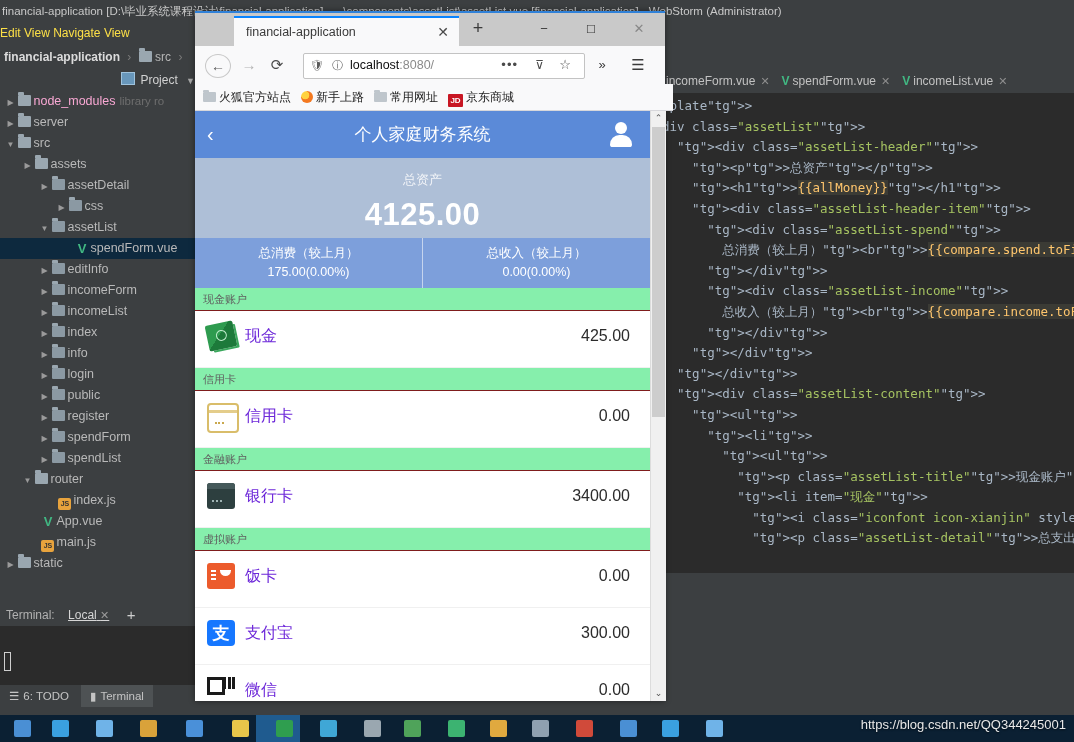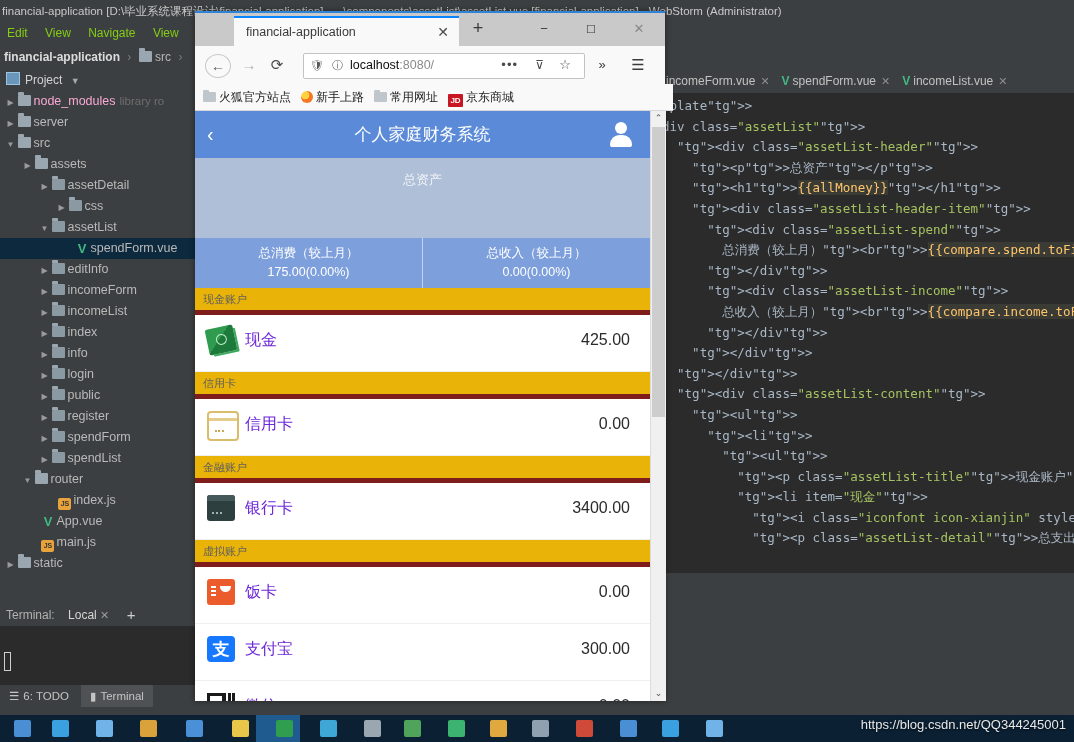--- a/index.html
+++ b/index.html
@@ -8,51 +8,51 @@
     font-family:"Liberation Sans","DejaVu Sans",sans-serif;
     background:#3c3f41;font-size:12px;
   }
 
   
   #ide{position:absolute;left:0;top:0;width:1074px;height:715px;background:#3c3f41;color:#bbbbbb;}
   #ide-titlebar{position:absolute;left:0;top:0;width:1074px;height:22px;background:#3c3f41;
     color:#c8c8c8;font-size:11.5px;line-height:22px;padding-left:2px;white-space:nowrap;overflow:hidden;}
   #ide-menubar{position:absolute;left:0;top:22px;width:1074px;height:23px;background:#3c3f41;
     font-size:12px;line-height:23px;white-space:nowrap;overflow:hidden;}
-  #ide-menubar .mi{display:inline-block;padding:0 7px;color:#84cc16;}
+  #ide-menubar .mi{display:inline-block;padding:0 0;color:#fde047;}
   #ide-breadcrumb{position:absolute;left:0;top:45px;width:1074px;height:24px;background:#3c3f41;
     font-size:12px;line-height:24px;white-space:nowrap;overflow:hidden;padding-left:4px;}
   #ide-breadcrumb .bc-root{color:#dcdcdc;font-weight:bold;}
   #ide-breadcrumb .sep{color:#7a7a7a;padding:0 4px;}
   #ide-breadcrumb .bc{color:#b6b6b6;}
 
   
   #project-panel{position:absolute;left:0;top:69px;width:195px;height:534px;background:#3c3f41;}
-  #project-head{height:22px;line-height:22px;font-size:12px;color:#d2d2d2;padding-left:6px;}
+  #project-head{height:22px;line-height:22px;font-size:12px;color:#d2d2d2;padding-left:6px;text-align:right;}
   #project-tree{position:absolute;left:0;top:22px;width:195px;height:512px;overflow:hidden;}
   .trow{height:21px;line-height:21px;font-size:12.5px;color:#b9b9b9;white-space:nowrap;position:relative;}
   .trow.sel{background:#0d293e;}
   .trow .arrow{display:inline-block;width:9px;color:#9a9a9a;font-size:8px;text-align:center;}
   .trow .fold{display:inline-block;width:15px;}
   .trow .lbl{padding-left:2px;}
   .trow .muted{color:#6e6e6e;font-size:11.5px;padding-left:4px;}
   .ic-folder{display:inline-block;width:13px;height:11px;background:#9aa7b0;border-radius:1px;
     position:relative;vertical-align:-1px;}
   .ic-folder:before{content:"";position:absolute;left:0;top:-3px;width:6px;height:3px;background:#9aa7b0;border-radius:1px 1px 0 0;}
   .ic-folder.dk{background:#8b99a3;}
   .ic-vue{display:inline-block;width:13px;color:#41b883;font-weight:bold;font-size:13px;vertical-align:-1px;text-align:center;line-height:11px;}
   .ic-js{display:inline-block;width:13px;height:12px;background:#e8a33d;border-radius:2px;color:#333;
     font-size:7px;font-weight:bold;text-align:center;line-height:12px;vertical-align:-2px;}
   .nm-node{color:#f9a8d4;}
 
   
   #term-bar{position:absolute;left:0;top:603px;width:195px;height:23px;background:#3c3f41;
     font-size:12px;line-height:23px;color:#bdbdbd;white-space:nowrap;}
   #term-bar .t-lbl{padding-left:6px;color:#b1b1b1;}
-  #term-bar .t-tab{display:inline-block;padding:0 6px 0 10px;color:#d6d6d6;}
+  #term-bar .t-tab{display:inline-block;padding:0 6px 0 10px;color:#d6d6d6;text-decoration:underline;}
   #term-bar .t-x{color:#9b9b9b;font-size:11px;}
   #term-bar .t-plus{display:inline-block;padding:0 8px;color:#cfcfcf;font-size:15px;vertical-align:-1px;}
   #term-body{position:absolute;left:0;top:626px;width:195px;height:59px;background:#2b2b2b;}
   #term-caret{position:absolute;left:4px;top:652px;width:5px;height:17px;border:1px solid #cfcfcf;}
   #status-bar{position:absolute;left:0;top:685px;width:1074px;height:22px;background:#3c3f41;
     font-size:11.5px;line-height:22px;white-space:nowrap;}
   #status-bar .sb{display:inline-block;padding:0 9px;color:#c4c4c4;}
   #status-bar .sb.active{background:#4e5254;}
   .gl{display:inline-block;margin-right:4px;}
 
@@ -127,22 +127,22 @@
   #app-header .avatar .h{position:absolute;left:5px;top:0;width:12px;height:12px;border-radius:50%;background:#fff;}
   #app-header .avatar .b{position:absolute;left:0;top:13px;width:22px;height:12px;border-radius:11px 11px 3px 3px;background:#fff;}
 
   #summary{height:80px;background:#aebfd7;text-align:center;position:relative;}
   #summary .lbl{padding-top:13px;font-size:13px;color:#f2f4f8;}
   #summary .amt{font-size:31px;color:#fff;font-weight:bold;padding-top:8px;letter-spacing:.5px;}
   #sub{height:50px;background:#7d9fdb;display:flex;}
   #sub .cell{flex:1;text-align:center;color:#fff;padding-top:6px;font-size:12.5px;line-height:19px;}
   #sub .cell.left{border-right:1px solid #c5d4ee;}
 
-  .grp-title{height:22px;line-height:22px;background:#eab308;font-size:11px;color:#5f5f5f;padding-left:8px;
-    border-bottom:5px solid #7f1d1d;}
+  .grp-title{height:22px;line-height:22px;background:#86efac;font-size:11px;color:#5f5f5f;padding-left:8px;
+    border-bottom:1px solid #7f1d1d;}
   .acct{height:56px;background:#fff;position:relative;border-bottom:1px solid #f0f0f0;}
   .acct .ico{position:absolute;left:12px;top:12px;width:28px;height:26px;}
   .acct .nm{position:absolute;left:50px;top:0;line-height:49px;font-size:16px;color:#6d28d9;
     font-family:"DejaVu Sans","Liberation Sans",sans-serif;}
   .acct .val{position:absolute;right:20px;top:0;line-height:49px;font-size:16px;color:#2b2b2b;}
 
   
   .i-cash{background:linear-gradient(135deg,#2e9b4f 0 45%,#1d7a3a 45%);border-radius:2px;transform:rotate(-12deg);
     box-shadow:3px 3px 0 -1px #3aa85c;}
   .i-cash:after{content:"";position:absolute;left:9px;top:7px;width:9px;height:9px;border:1.5px solid #bfeccc;border-radius:50%;}
@@ -293,20 +293,21 @@
       <div id="app-header">
         <span class="back">‹</span>
         <span class="ttl">个人家庭财务系统</span>
         <span class="avatar">
             <i class="h"></i>
             <i class="b"></i>
           </span>
       </div>
       <div id="summary">
         <div class="lbl">总资产</div>
+        <div class="amt">4125.00</div>
       </div>
       <div id="sub">
           <div class="cell left"><span>总消费（较上月）</span><br><span>175.00(0.00%)</span></div>
           <div class="cell"><span>总收入（较上月）</span><br><span>0.00(0.00%)</span></div>
         </div>
       <div id="acct-list">
           <div class="grp-title">现金账户</div>
           <div class="acct">
             <span class="ico i-cash"></span>
             <span class="nm">现金</span>

